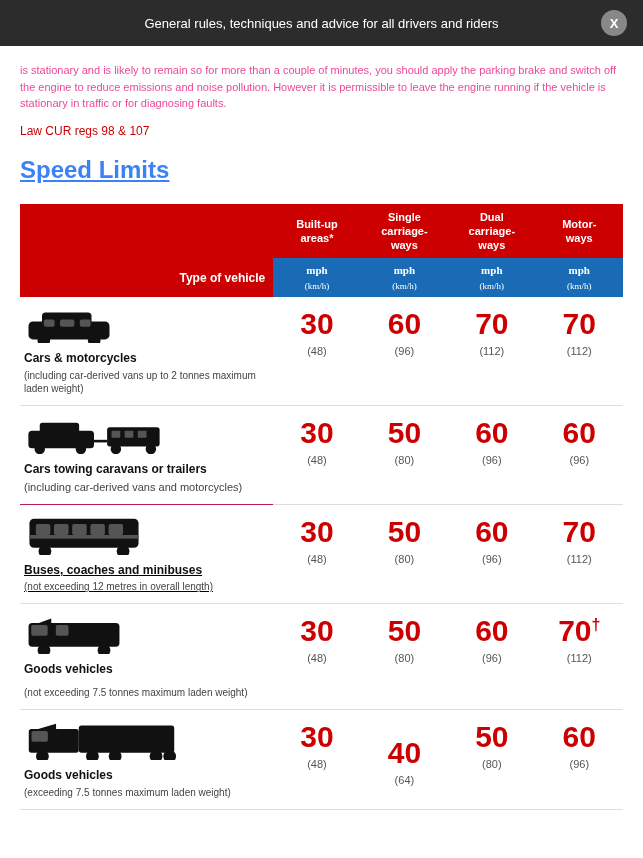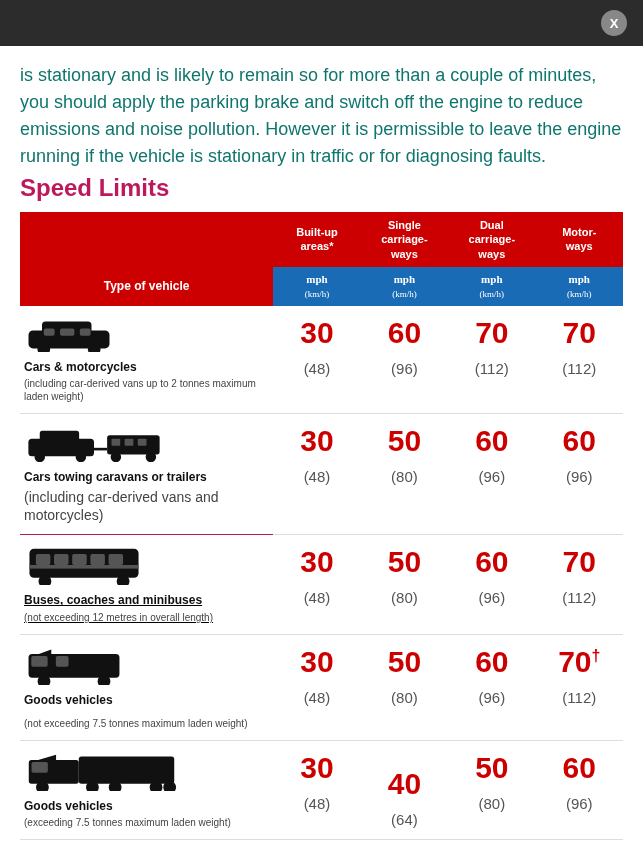--- a/index.html
+++ b/index.html
@@ -45,37 +45,38 @@
       padding: 16px 20px 20px 20px;
       min-height: 814px;
     }
     .page-indicator {
       color: #555;
       font-size: 13px;
       margin-bottom: 6px;
       display: block;
     }
     .intro-text {
-      font-size: 18px;
-      color: #0f766e;
+      font-size: 11px;
+      color: #ec4899;
       line-height: 1.5;
-      margin-bottom: 4px;
+      margin-bottom: 12px;
     }
     .law-ref {
       color: #cc0000;
       font-size: 12px;
       margin-bottom: 18px;
       display: block;
     }
     .speed-limits-section {}
     .speed-limits-title {
-      color: #be185d;
+      color: #3b82f6;
       font-size: 24px;
       font-weight: bold;
-      margin-bottom: 10px;
+      margin-bottom: 20px;
+      text-decoration: underline;
     }
     .speed-table {
       width: 100%;
       border-collapse: collapse;
     }
     .speed-table th {
       background: #cc0000;
       color: white;
       font-size: 11px;
       font-weight: bold;
@@ -99,63 +100,65 @@
       text-align: center;
       padding: 5px 2px;
       font-family: Liberation Serif, serif;
     }
     .unit-row .col-vehicle-unit {
       background: #cc0000 !important;
       color: white;
       font-size: 12px;
       font-weight: bold;
       padding: 7px 8px;
-      text-align: center;
+      text-align: right;
     }
     .data-row td {
       padding: 10px 4px;
       vertical-align: top;
       border-bottom: 1px solid #ddd;
     }
     .speed-cell {
       text-align: center;
       vertical-align: top;
       padding-top: 12px;
     }
     .speed-num {
       color: #cc0000;
       font-size: 30px;
       font-weight: bold;
       display: block;
       line-height: 1;
     }
     .speed-kmh {
       color: #555;
-      font-size: 15px;
+      font-size: 11px;
       display: block;
-      margin-top: 12px;
+      margin-top: 6px;
     }
     .speed-sup {
       font-size: 16px;
       vertical-align: super;
       font-weight: bold;
     }
   </style>
 </head>
 <body>
 
 <div class="header">
   <div style="width:26px;flex-shrink:0;"></div>
+  <span class="header-title">General rules, techniques and advice for all drivers and riders</span>
   <div class="close-btn">X</div>
 </div>
 
 <div class="content">
 
 
   <p class="intro-text">is stationary and is likely to remain so for more than a couple of minutes, you should apply the parking brake and switch off the engine to reduce emissions and noise pollution. However it is permissible to leave the engine running if the vehicle is stationary in traffic or for diagnosing faults.</p>
+  <span class="law-ref">Law CUR regs 98 &amp; 107</span>
 
   <div class="speed-limits-section">
     <div class="speed-limits-title">Speed Limits</div>
 
     <table class="speed-table">
       <thead>
         <tr>
           <th class="col-vehicle"></th>
           <th class="col-builtup">Built-up<br>areas*</th>
           <th class="col-single">Single<br>carriage-<br>ways</th>
@@ -211,21 +214,21 @@
     <circle cx="65" cy="37" r="6" fill="#111"></circle>
     <line x1="80" y1="28" x2="95" y2="28" stroke="#111" stroke-width="3"></line>
     <rect x="95" y="12" width="60" height="22" rx="3" fill="#111"></rect>
     <circle cx="105" cy="37" r="6" fill="#111"></circle>
     <circle cx="145" cy="37" r="6" fill="#111"></circle>
     <rect x="100" y="16" width="10" height="8" rx="1" fill="#555"></rect>
     <rect x="115" y="16" width="10" height="8" rx="1" fill="#555"></rect>
     <rect x="130" y="16" width="10" height="8" rx="1" fill="#555"></rect>
   </svg></div>
       <div style="font-size:12px;font-weight:bold;color:#111;line-height:1.3;">Cars towing caravans or trailers</div>
-      <div style="font-size:14px;color:#444;line-height:1.3;margin-top:2px;">(including car-derived vans and motorcycles)</div>
+      <div style="font-size:11px;color:#444;line-height:1.3;margin-top:2px;">(including car-derived vans and motorcycles)</div>
     </td>
     <td class="speed-cell" style="text-align:center;vertical-align:top;padding-top:12px;border-bottom:1px solid #ddd;">
       <span class="speed-num">30</span>
       <span class="speed-kmh">(48)</span>
     </td>
     <td class="speed-cell" style="text-align:center;vertical-align:top;padding-top:12px;border-bottom:1px solid #ddd;">
       <span class="speed-num">50</span>
       <span class="speed-kmh">(80)</span>
     </td>
     <td class="speed-cell" style="text-align:center;vertical-align:top;padding-top:12px;border-bottom:1px solid #ddd;">

